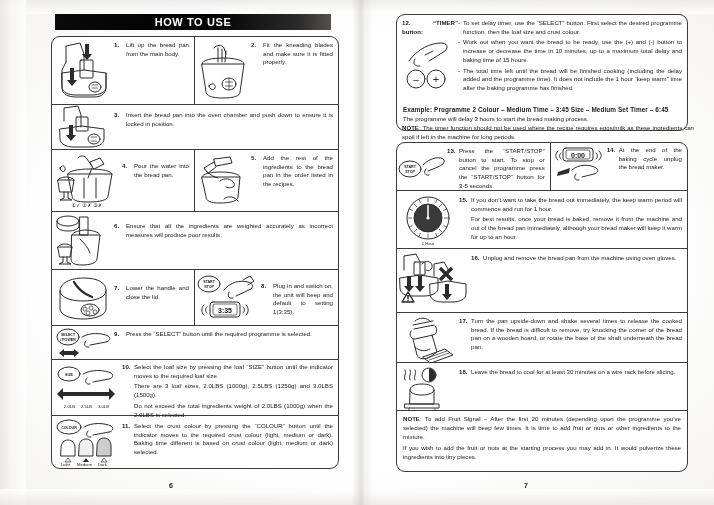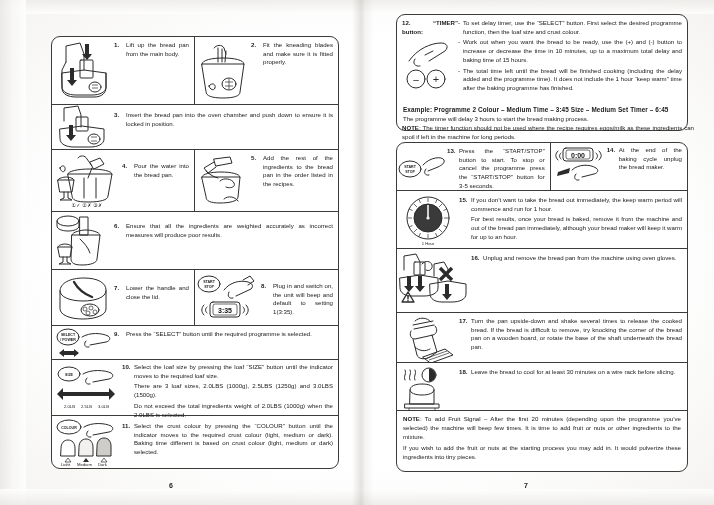--- a/index.html
+++ b/index.html
@@ -84,20 +84,21 @@
 <body>
 
 <div class="scan">
   <div class="noise-top"></div>
   <div class="noise-left"></div>
   <div class="noise-bot"></div>
   <div class="gutter"></div>
 
   <div class="page page-left">
 
+    <div class="banner">HOW TO USE</div>
 
     <div class="card lcard" style="top:36px;height:433px;">
 
       <div class="row" style="height:68px;">
         <div class="half divider" style="width:50%;">
           <div class="art" style="width:62px;">
             <svg width="58" height="62" viewBox="0 0 58 62">
               <path class="ink" d="M12 22 L12 6 L26 3 L30 14 L30 30"></path>
               <path class="ink" d="M12 22 L8 30 L8 48 C8 54 14 57 22 57 L40 57 C48 57 52 53 52 47 L52 33"></path>
               <path class="ink" d="M8 33 L30 30 L52 33 L52 47 C52 52 46 55 38 55 L22 55 C14 55 8 52 8 47 Z"></path>

